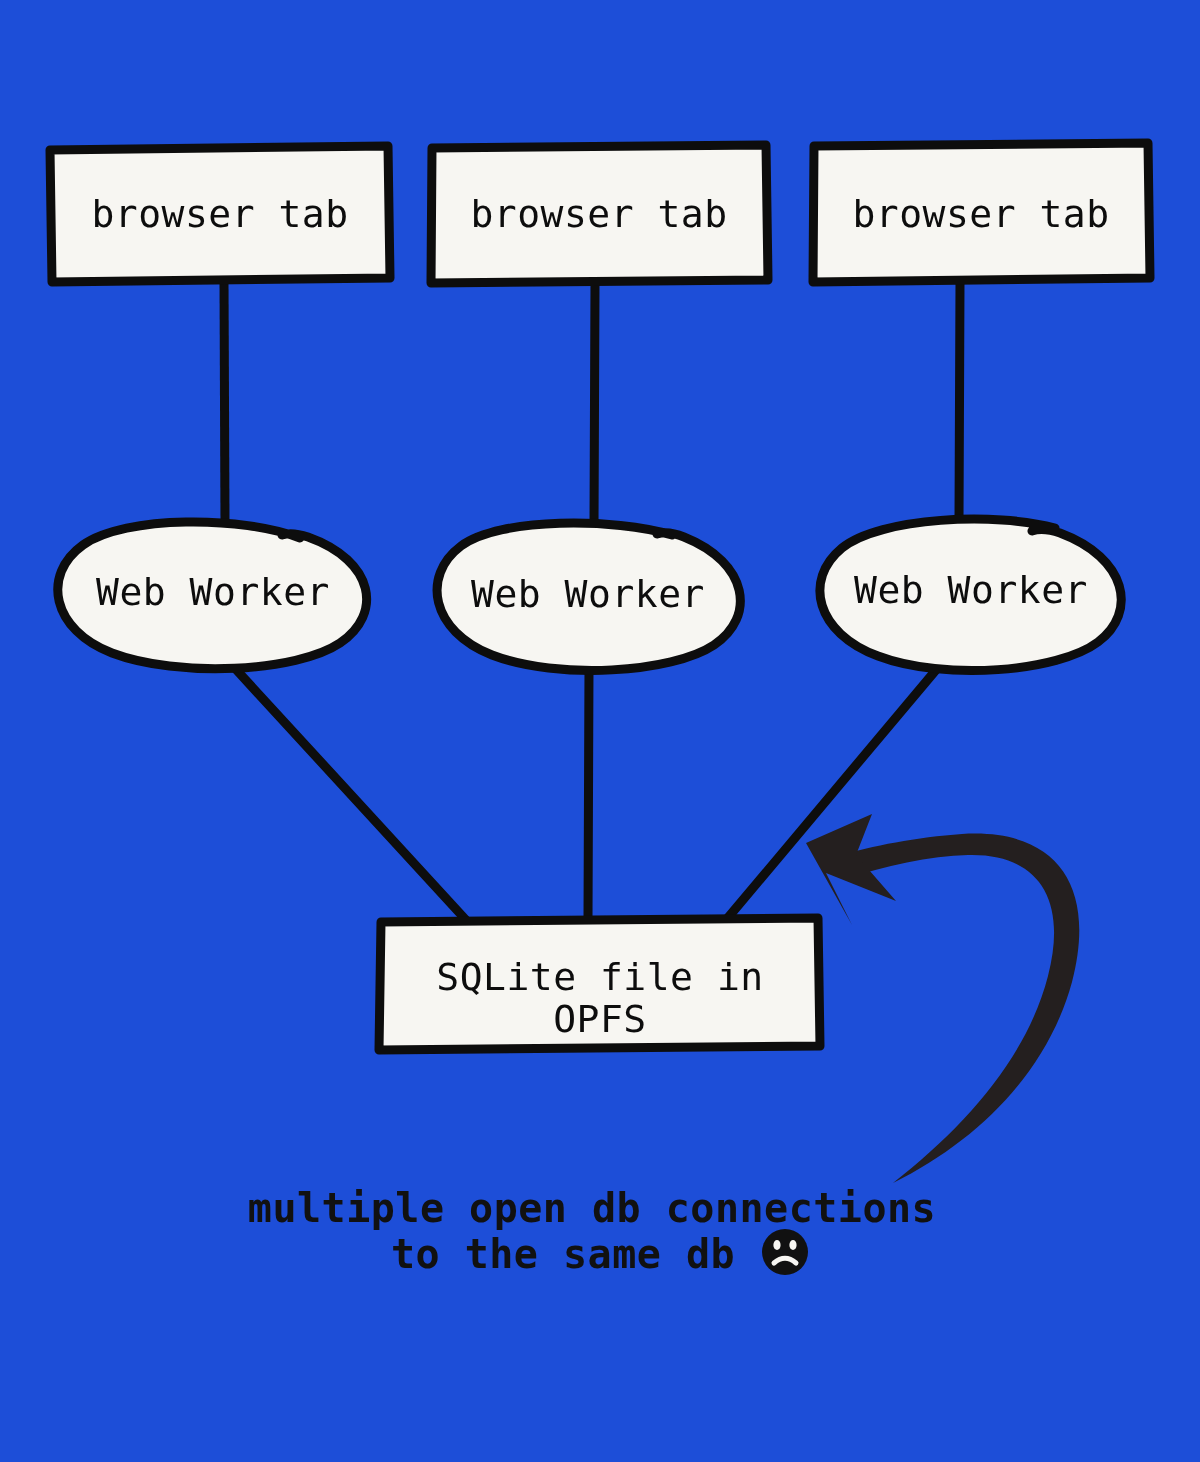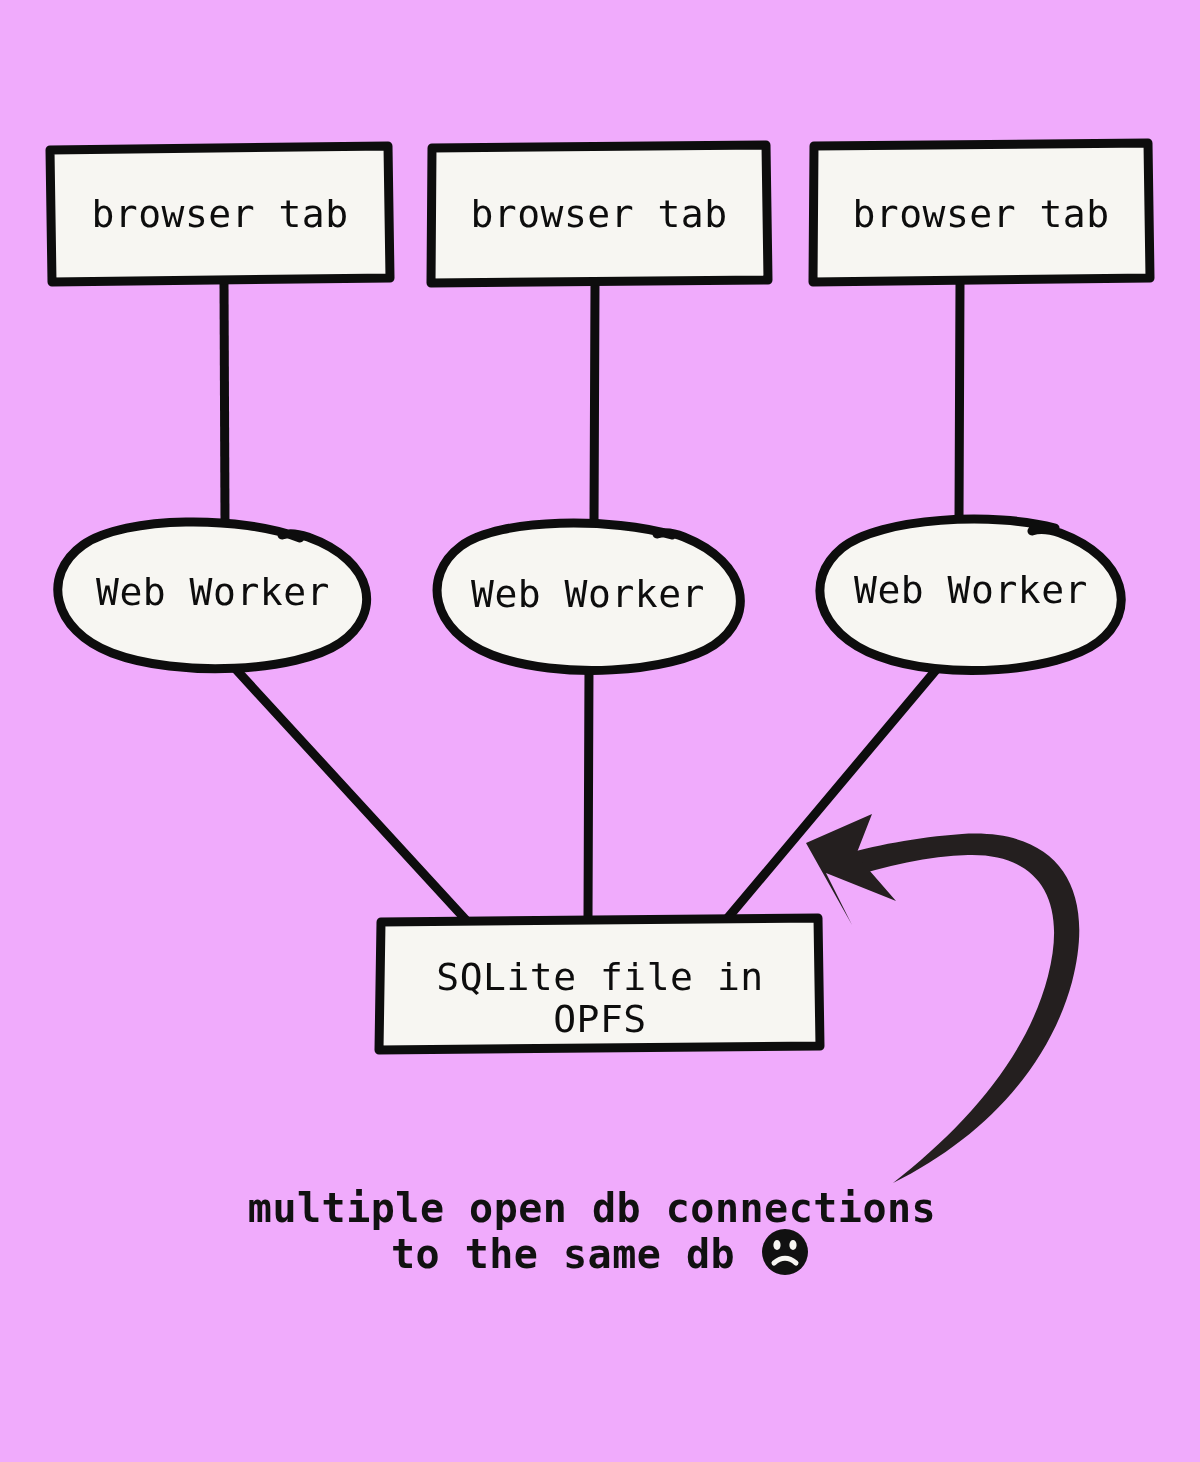--- a/index.html
+++ b/index.html
@@ -4,21 +4,21 @@
 <style>
   html, body {
     margin: 0;
     padding: 0;
     background: #f7f6f2;
   }
   #canvas {
     position: relative;
     width: 1200px;
     height: 1462px;
-    background: #f0abfc;
+    background: #1d4ed8;
     overflow: hidden;
     font-family: "DejaVu Sans Mono", "Liberation Mono", monospace;
   }
   svg#diagram {
     position: absolute;
     left: 0;
     top: 0;
     width: 1200px;
     height: 1462px;
     display: block;

